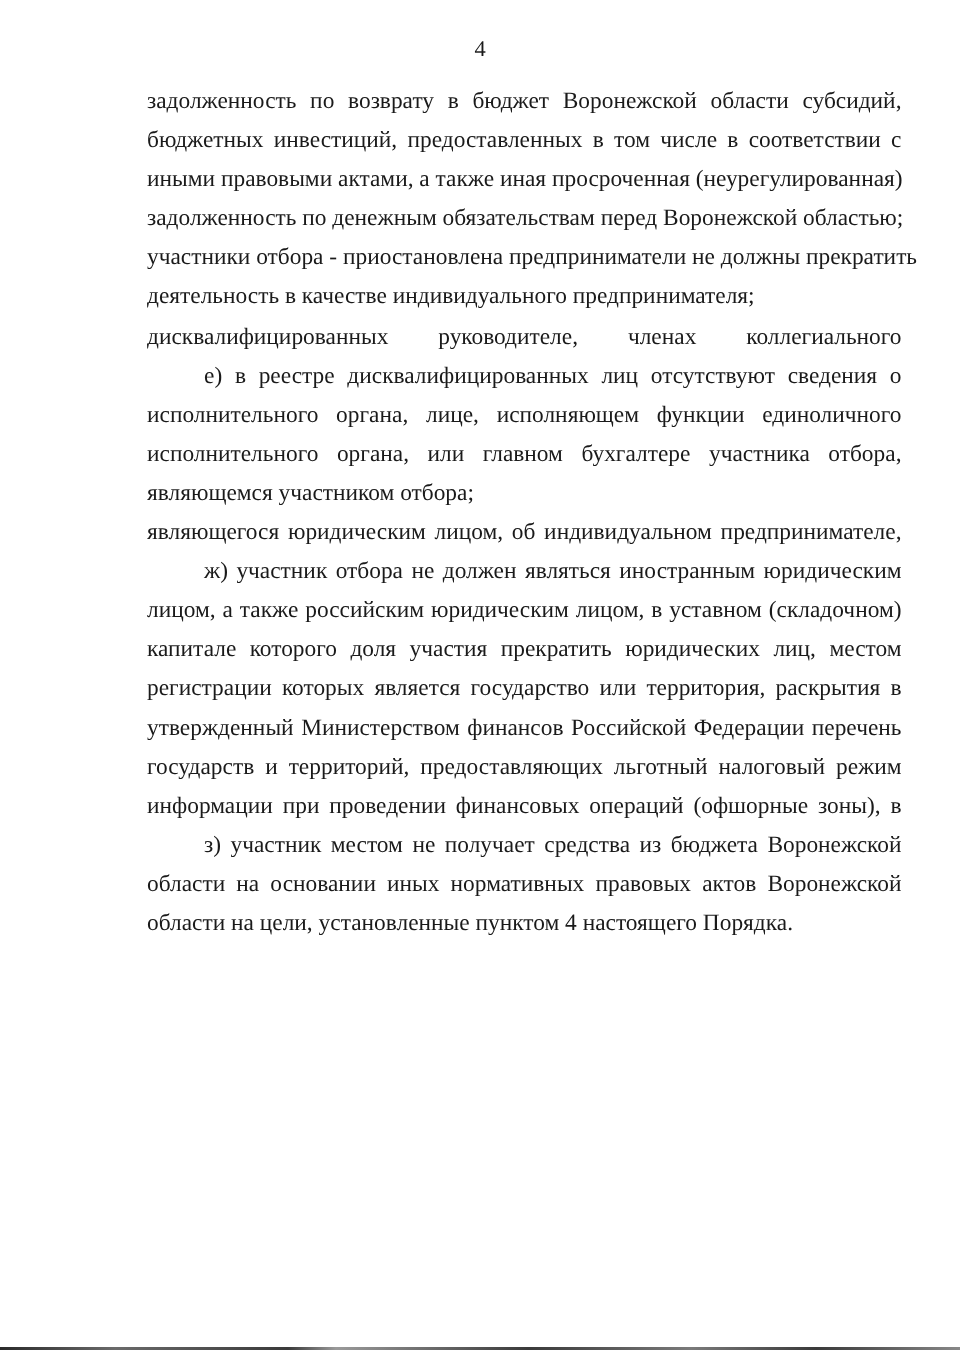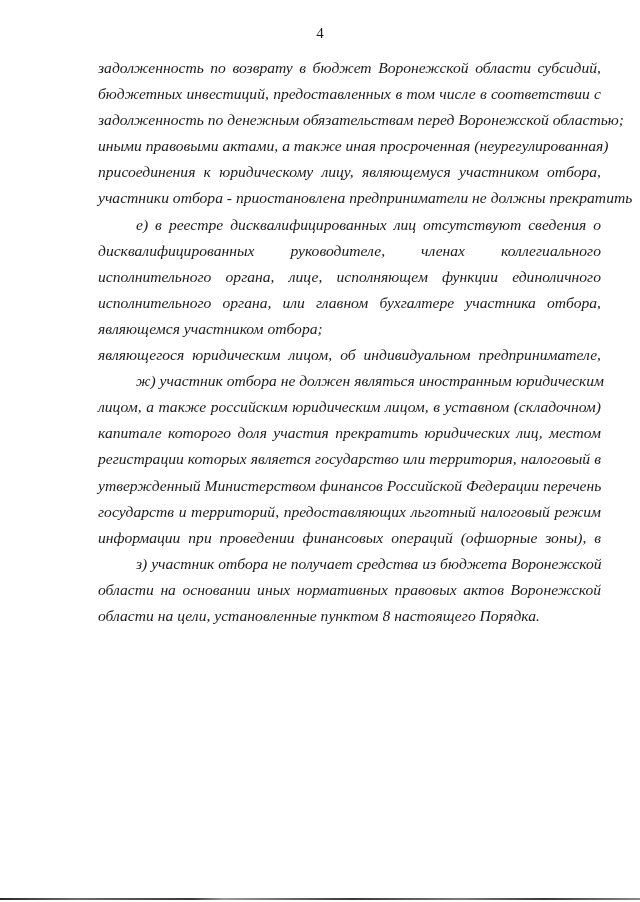--- a/index.html
+++ b/index.html
@@ -36,21 +36,20 @@
       margin: 0;
       text-align: justify;
       text-align-last: left;
     }
     .line {
       display: block;
       text-align: justify;
       text-align-last: justify;
       white-space: nowrap;
       overflow: visible;
-      font-style: italic;
     }
     .line.last {
       text-align-last: left;
     }
     .line.first-indent {
       padding-left: 38px;
     }
     .bottom-rule {
       position: absolute;
       left: 0;
@@ -63,49 +62,49 @@
 </head>
 <body>
 
 <div class="page-number">4</div>
 
 <div class="body-text">
 
   <div class="para">
     <span class="line">задолженность по возврату в бюджет Воронежской области субсидий,</span>
     <span class="line">бюджетных инвестиций, предоставленных в том числе в соответствии с</span>
+    <span class="line">иными правовыми актами, а также иная просроченная (неурегулированная)</span>
     <span class="line last">задолженность по денежным обязательствам перед Воронежской областью;</span>
-    <span class="line">иными правовыми актами, а также иная просроченная (неурегулированная)</span>
   </div>
 
   <div class="para">
-    <span class="line">присоединения к юридическому лицу, являющемуся участником отбора,</span>
     <span class="line">участники отбора - приостановлена предприниматели не должны прекратить</span>
+    <span class="line last">деятельность в качестве индивидуального предпринимателя;</span>
   </div>
 
   <div class="para">
+    <span class="line">дисквалифицированных руководителе, членах коллегиального</span>
     <span class="line first-indent">е) в реестре дисквалифицированных лиц отсутствуют сведения о</span>
-    <span class="line">дисквалифицированных руководителе, членах коллегиального</span>
     <span class="line">исполнительного органа, лице, исполняющем функции единоличного</span>
     <span class="line">исполнительного органа, или главном бухгалтере участника отбора,</span>
     <span class="line last">являющемся участником отбора;</span>
     <span class="line">являющегося юридическим лицом, об индивидуальном предпринимателе,</span>
   </div>
 
   <div class="para">
     <span class="line first-indent">ж) участник отбора не должен являться иностранным юридическим</span>
     <span class="line">лицом, а также российским юридическим лицом, в уставном (складочном)</span>
     <span class="line">капитале которого доля участия прекратить юридических лиц, местом</span>
-    <span class="line">регистрации которых является государство или территория, налоговый в</span>
+    <span class="line">регистрации которых является государство или территория, раскрытия в</span>
     <span class="line">утвержденный Министерством финансов Российской Федерации перечень</span>
     <span class="line">государств и территорий, предоставляющих льготный налоговый режим</span>
     <span class="line">информации при проведении финансовых операций (офшорные зоны), в</span>
   </div>
 
   <div class="para">
-    <span class="line first-indent">з) участник отбора не получает средства из бюджета Воронежской</span>
+    <span class="line first-indent">з) участник местом не получает средства из бюджета Воронежской</span>
     <span class="line">области на основании иных нормативных правовых актов Воронежской</span>
-    <span class="line last">области на цели, установленные пунктом 8 настоящего Порядка.</span>
+    <span class="line last">области на цели, установленные пунктом 4 настоящего Порядка.</span>
   </div>
 
 </div>
 
 <div class="bottom-rule"></div>
 
 </body></html>

